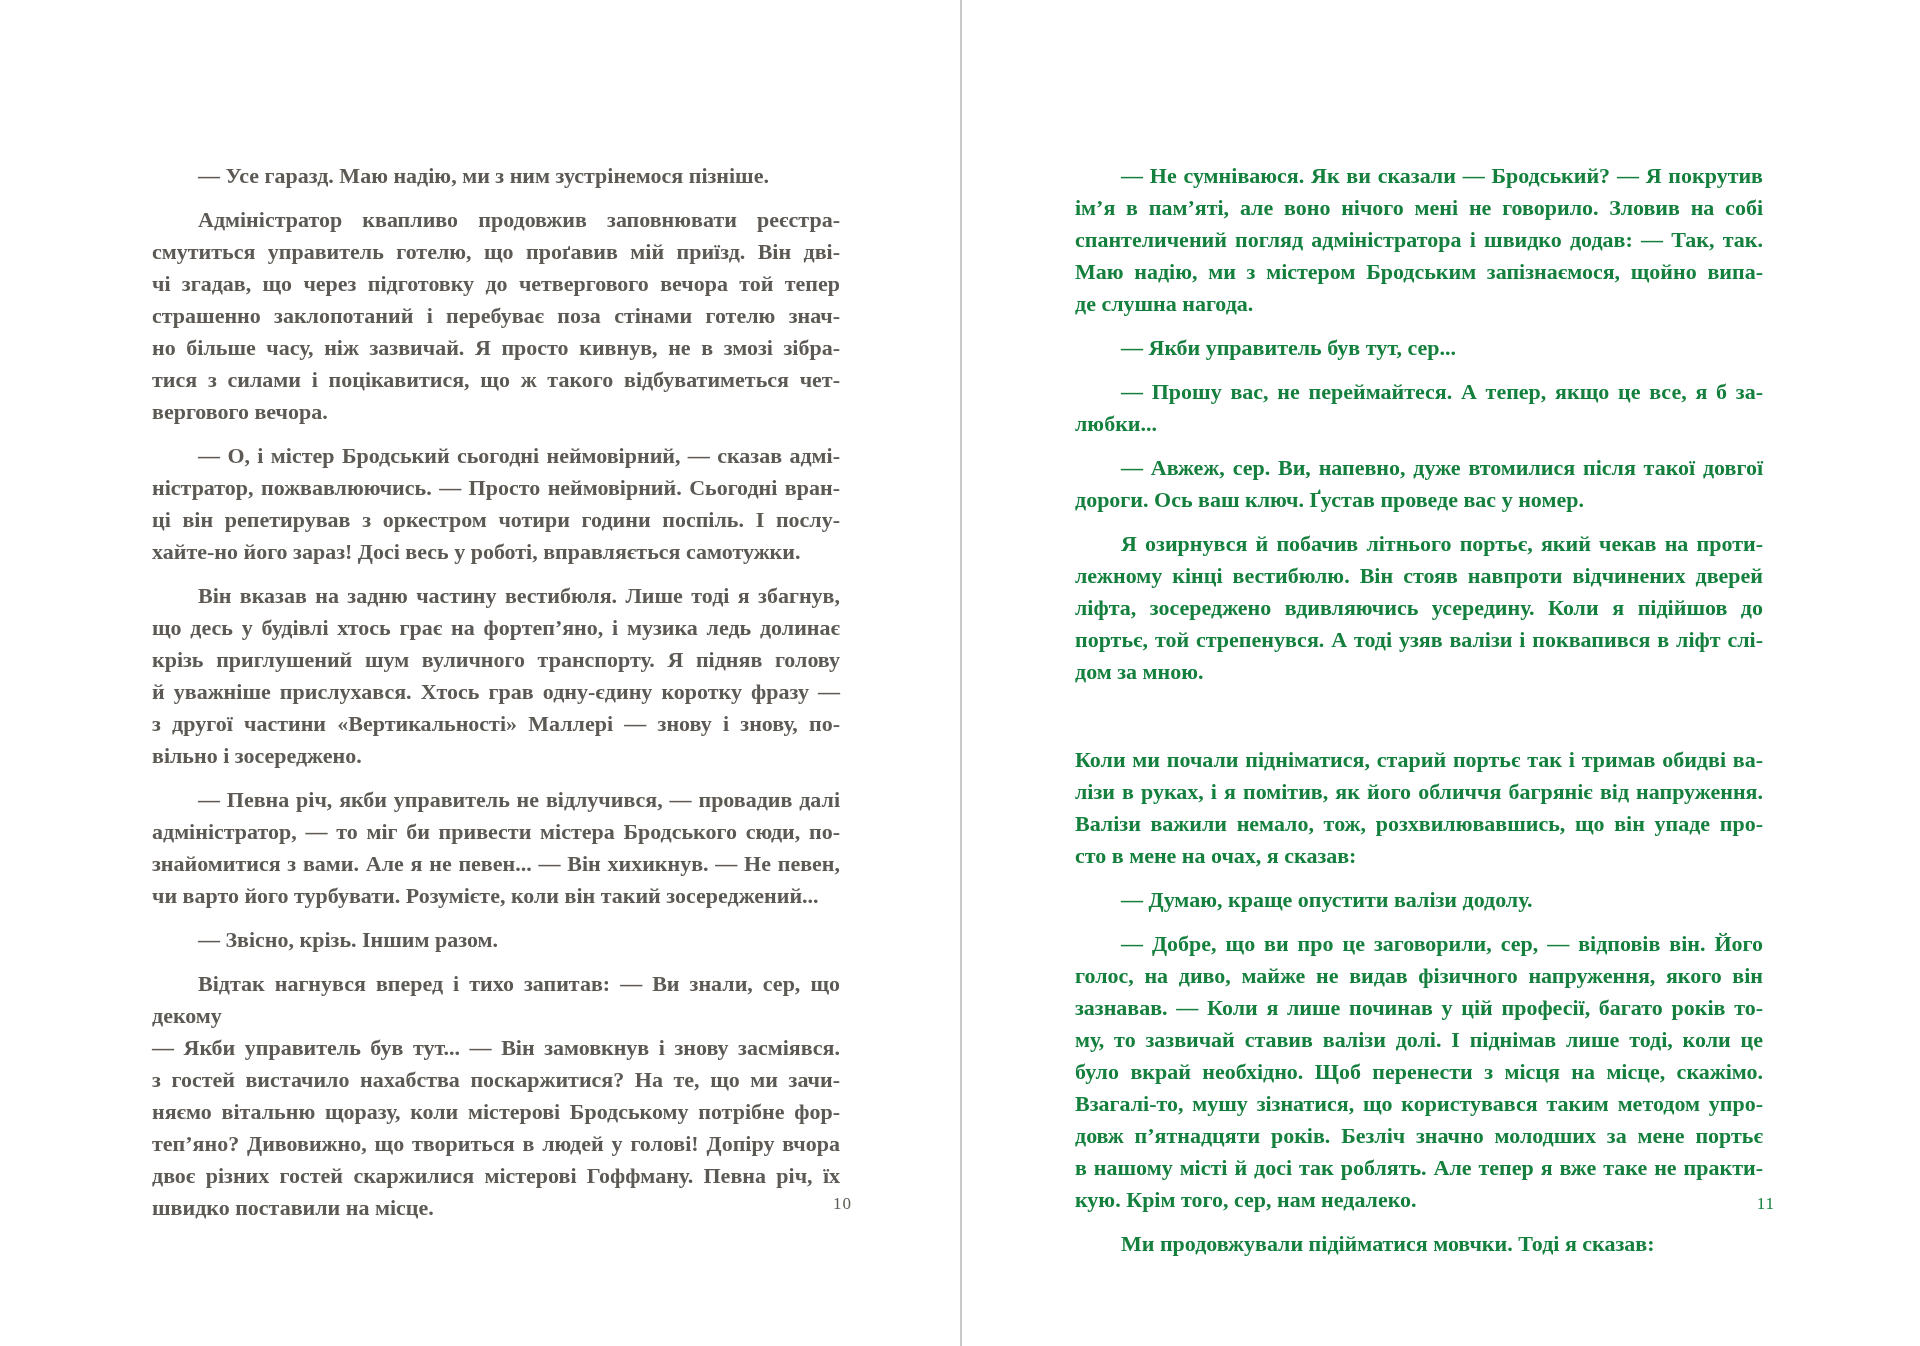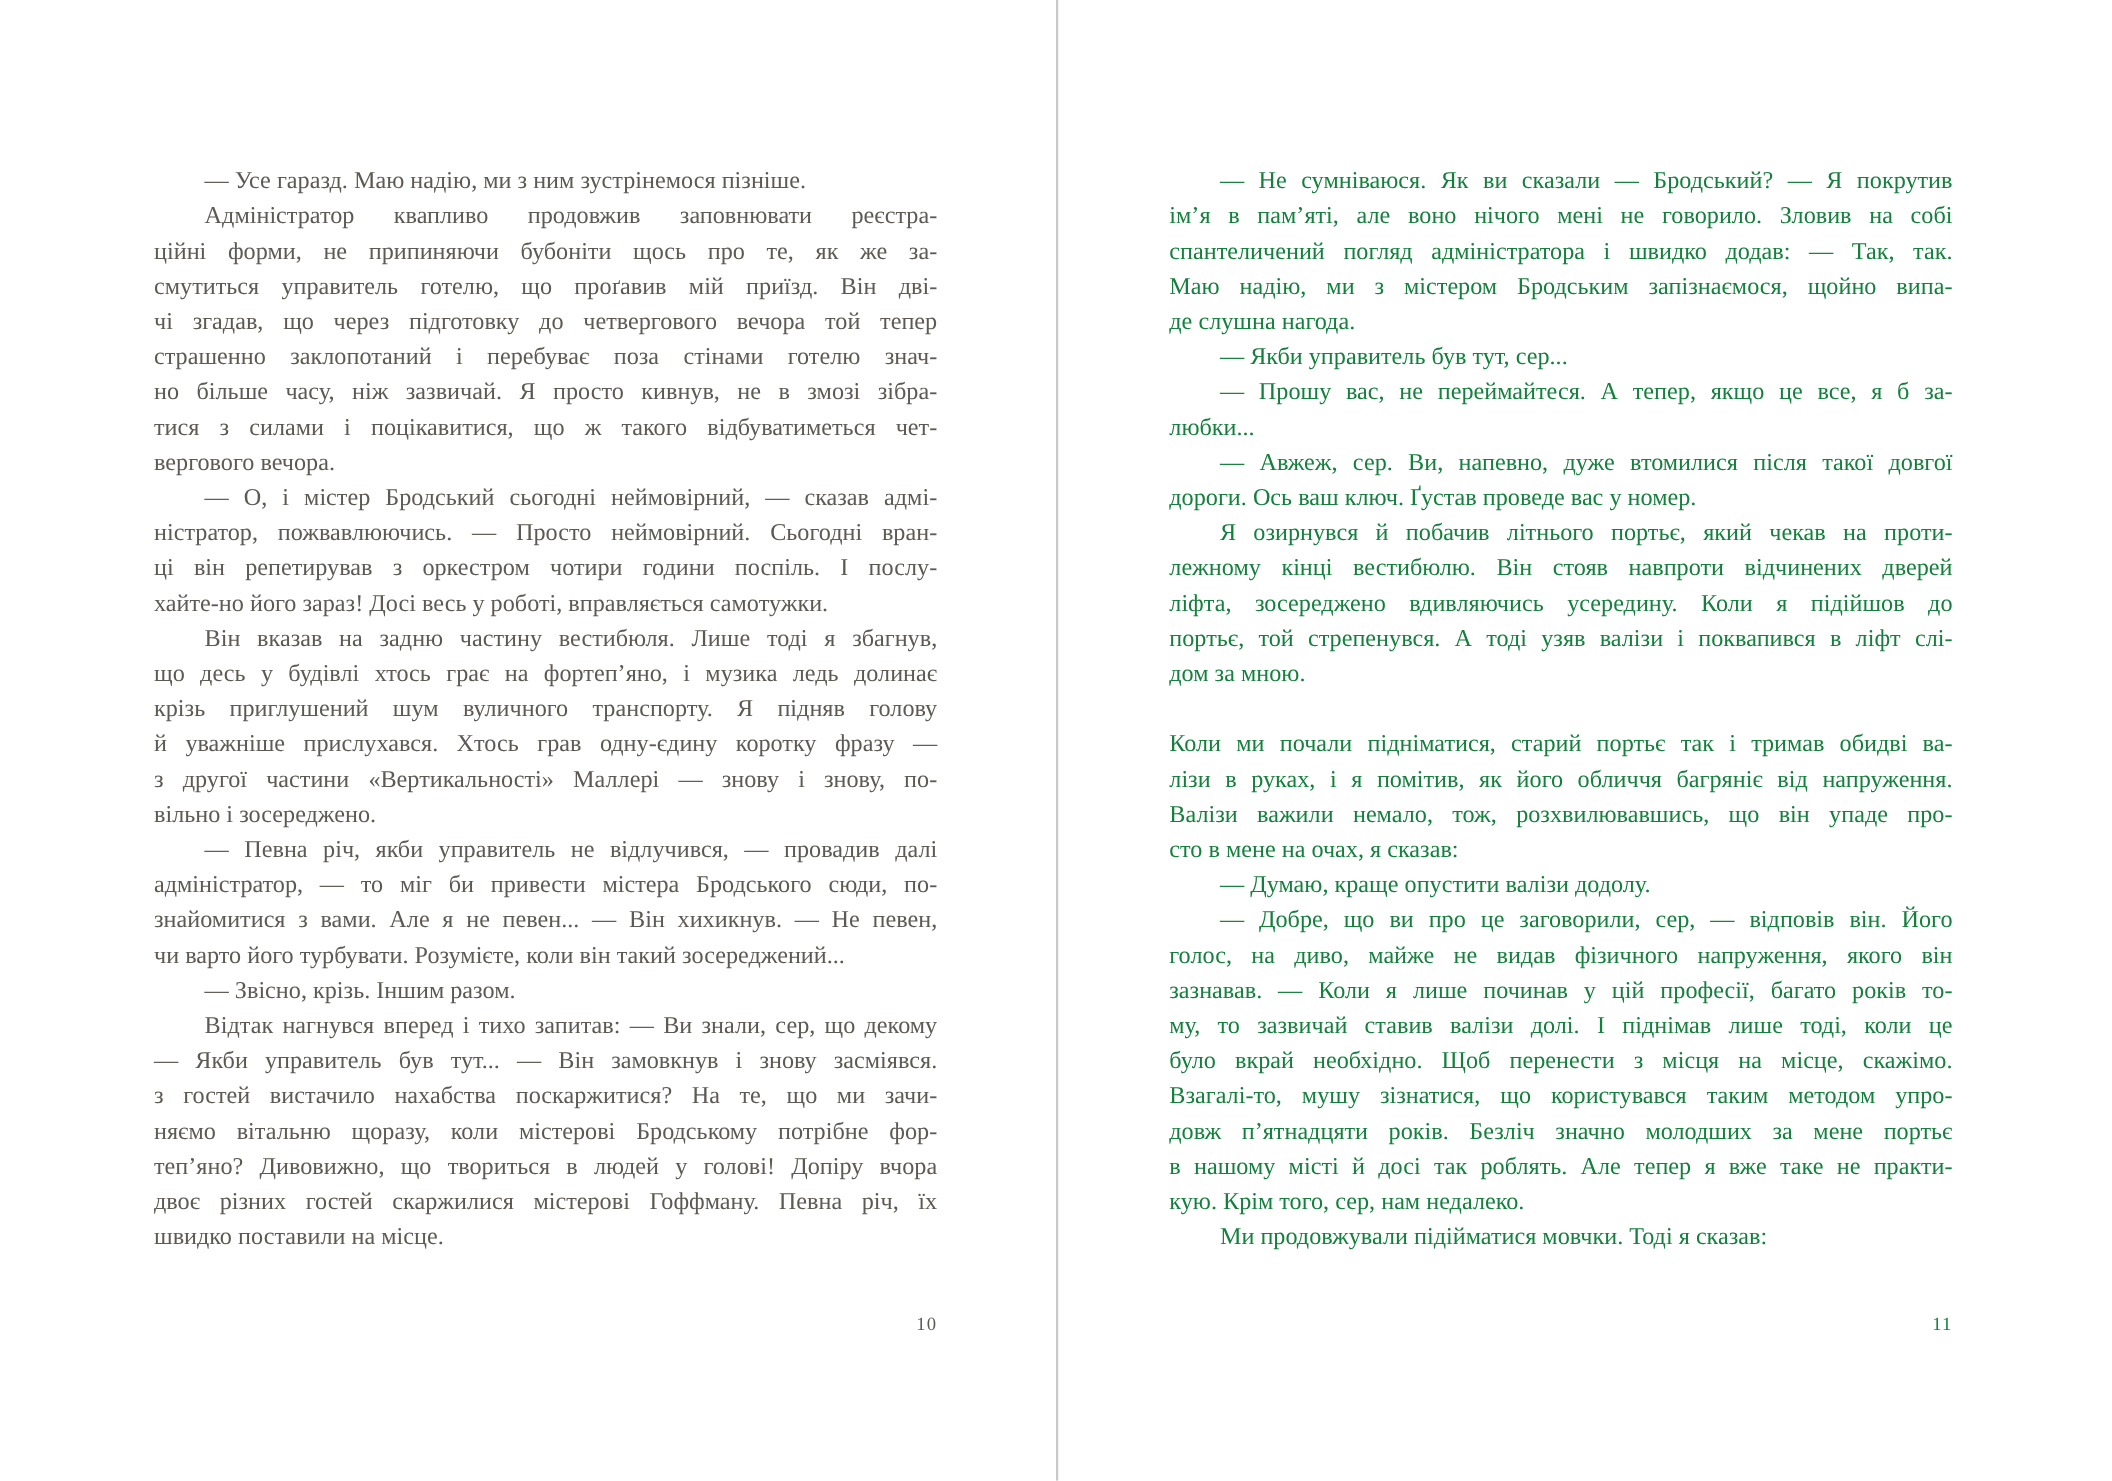--- a/index.html
+++ b/index.html
@@ -10,21 +10,21 @@
   }
   .divider{
     position:absolute;top:0;width:2px;height:1346px;
   }
   .page{
     position:absolute;top:148px;width:712px;
     font-size:22px;line-height:32px;
   }
   .page-left{left:140px;}
   .page-right{left:1063px;}
-  .para{margin:0;padding:0;}
+  .para{margin:12px;padding:0;font-weight:bold;}
   .para.indent .line:first-child{text-indent:46px;}
   .line{
     text-align:justify;
     text-align-last:justify;
     -moz-text-align-last:justify;
   }
   .line.last{
     text-align-last:left;
     -moz-text-align-last:left;
   }
@@ -38,21 +38,20 @@
 <body style="background: rgb(255, 255, 255);">
 
 <div class="divider" style="left: 960px; background: rgb(201, 201, 201);"></div>
 
 <div class="page page-left" style="color: rgb(93, 89, 84);">
   <div class="para indent">
       <div class="line last">— Усе гаразд. Маю надію, ми з ним зустрінемося пізніше.</div>
     </div>
     <div class="para indent">
       <div class="line">Адміністратор квапливо продовжив заповнювати реєстра-</div>
-      <div class="line">ційні форми, не припиняючи бубоніти щось про те, як же за-</div>
       <div class="line">смутиться управитель готелю, що проґавив мій приїзд. Він дві-</div>
       <div class="line">чі згадав, що через підготовку до четвергового вечора той тепер</div>
       <div class="line">страшенно заклопотаний і перебуває поза стінами готелю знач-</div>
       <div class="line">но більше часу, ніж зазвичай. Я просто кивнув, не в змозі зібра-</div>
       <div class="line">тися з силами і поцікавитися, що ж такого відбуватиметься чет-</div>
       <div class="line last">вергового вечора.</div>
     </div>
     <div class="para indent">
       <div class="line">— О, і містер Бродський сьогодні неймовірний, — сказав адмі-</div>
       <div class="line">ністратор, пожвавлюючись. — Просто неймовірний. Сьогодні вран-</div>

